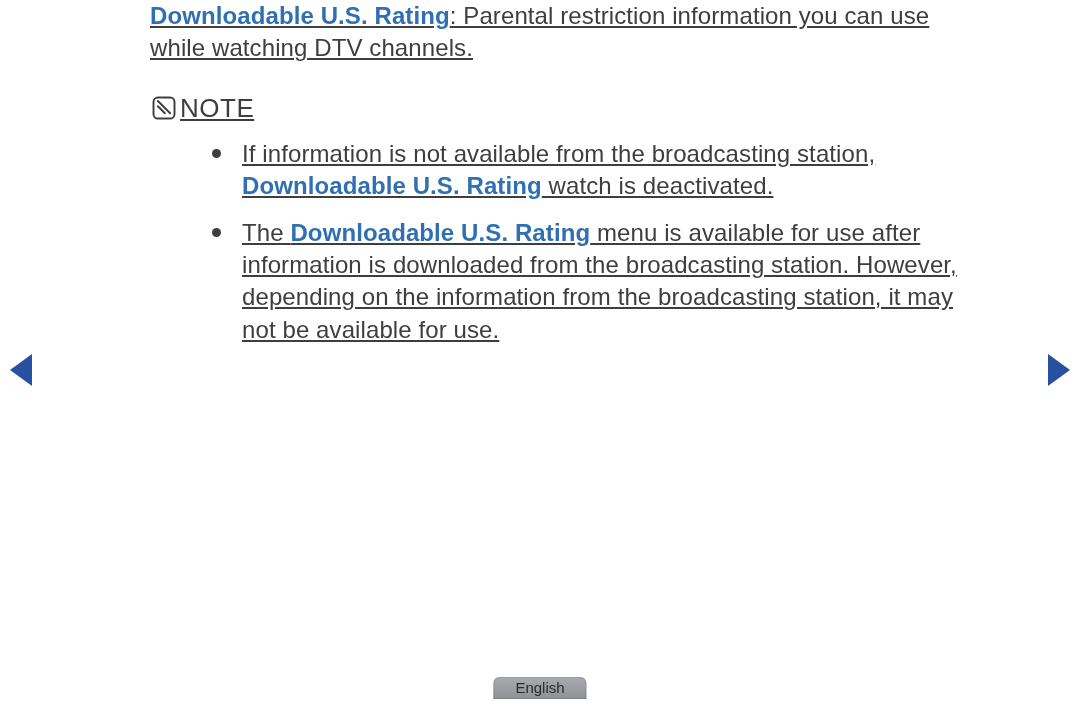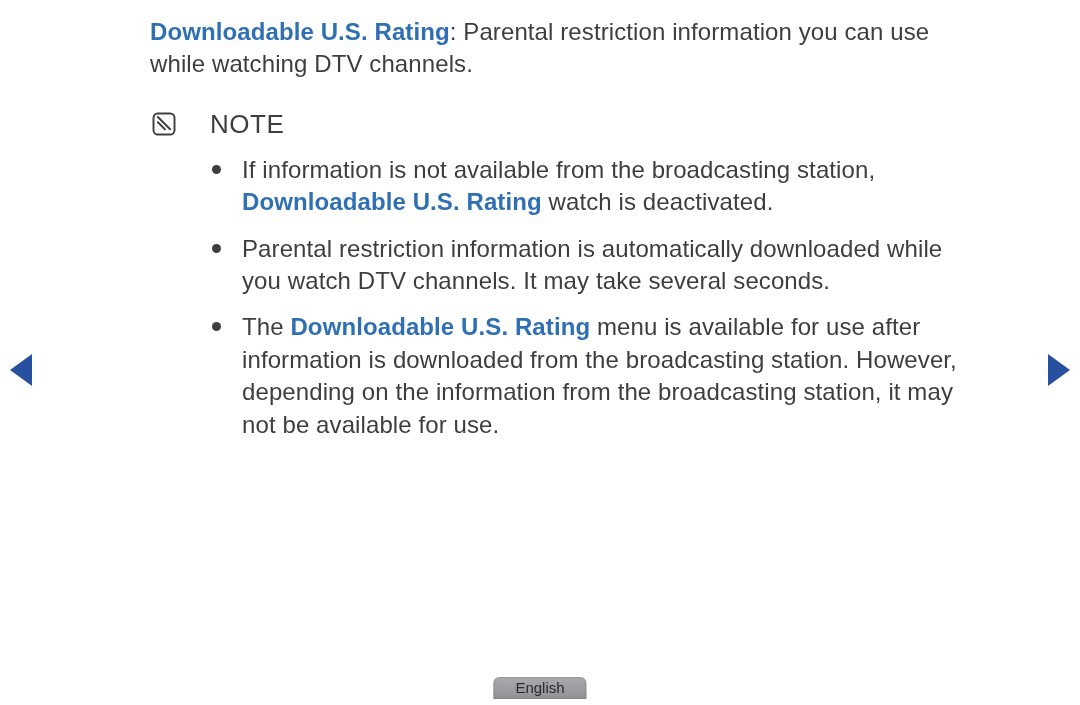--- a/index.html
+++ b/index.html
@@ -8,36 +8,37 @@
     width: 1080px;
     height: 705px;
     background: #ffffff;
     font-family: Arial, Helvetica, sans-serif;
     color: #3e3e3e;
     overflow: hidden;
     position: relative;
   }
   .content {
     position: absolute;
-    top: 16px;
+    top: 0;
     left: 150px;
     width: 810px;
     font-size: 24px;
     line-height: 1.35;
     letter-spacing: 0.1px;
+    text-decoration: underline;
   }
   .highlight {
     color: #2f6fb3;
     font-weight: bold;
   }
   .note-row {
     display: flex;
     align-items: center;
     margin-top: 26px;
-    gap: 32px;
+    gap: 2px;
   }
   .note-icon {
     width: 28px;
     height: 28px;
     flex: 0 0 28px;
     display: inline-flex;
     align-items: center;
     justify-content: center;
   }
   .note-label {
@@ -116,23 +117,20 @@
       </svg>
     </span>
     <span class="note-label">NOTE</span>
   </div>
 
   <ul class="bullets">
     <li>
       <span>If information is not available from the broadcasting station, </span><span class="highlight">Downloadable U.S. Rating</span><span> watch is deactivated.</span>
     </li>
     <li>
-      <span>Parental restriction information is automatically downloaded while you watch DTV channels. It may take several seconds.</span>
-    </li>
-    <li>
       <span>The </span><span class="highlight">Downloadable U.S. Rating</span><span> menu is available for use after information is downloaded from the broadcasting station. However, depending on the information from the broadcasting station, it may not be available for use.</span>
     </li>
   </ul>
 </div>
 
 <div class="arrow arrow-left"></div>
 <div class="arrow arrow-right"></div>
 
 <div class="lang-pill">English</div>
 

